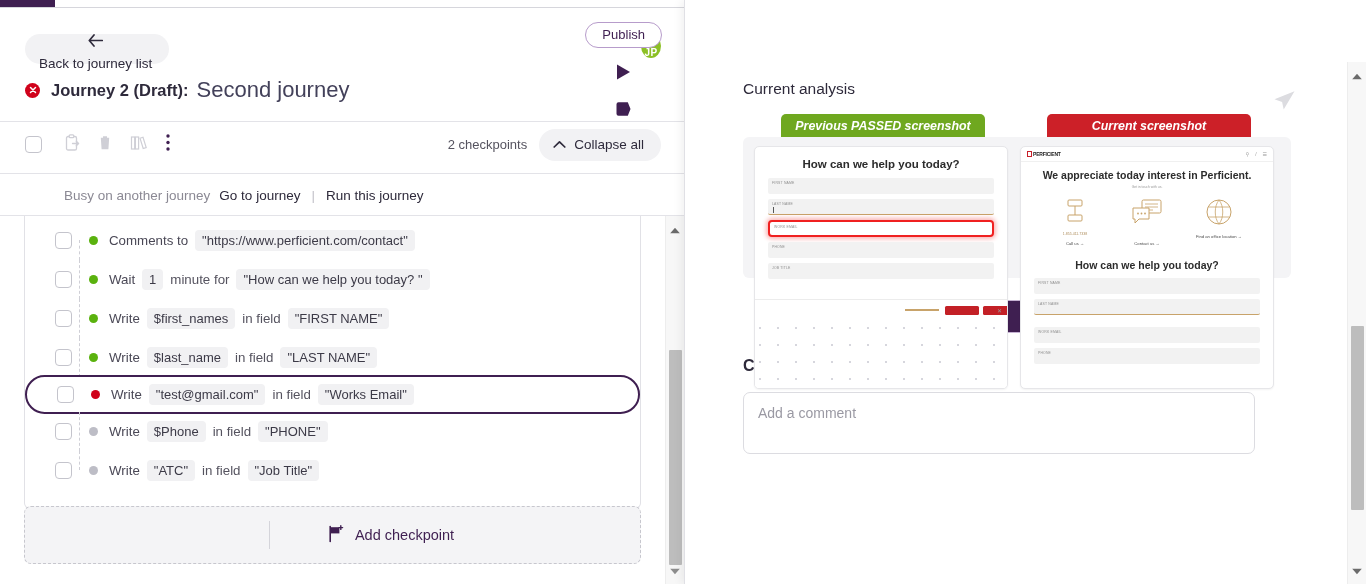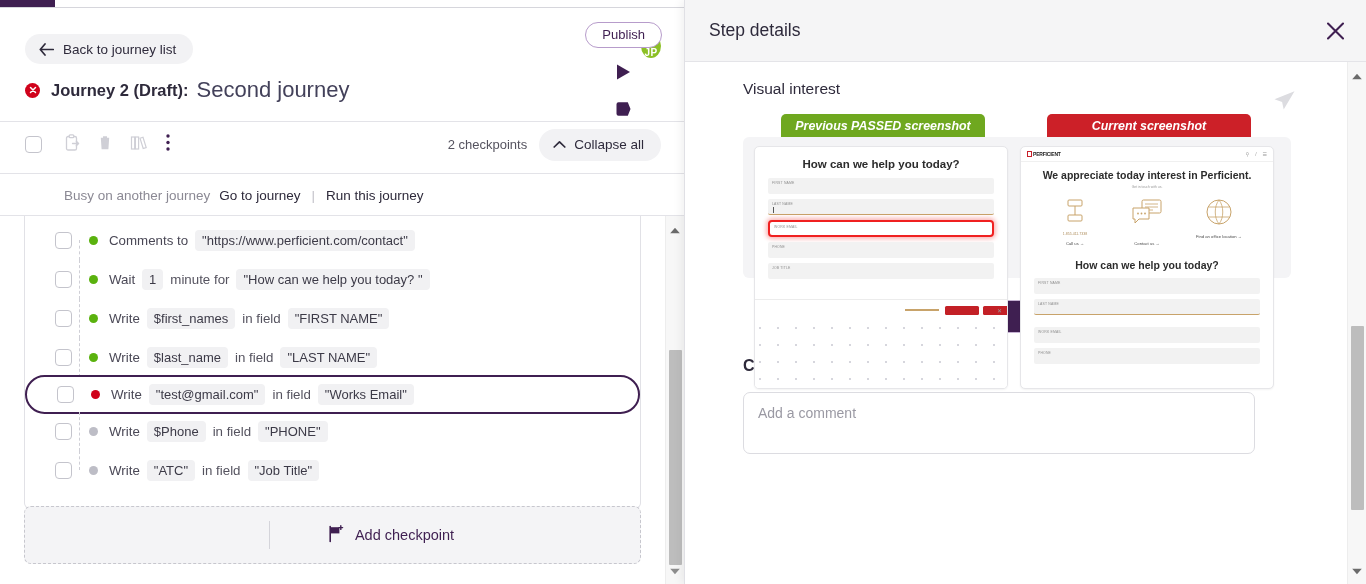--- a/index.html
+++ b/index.html
@@ -38,20 +38,21 @@
     position: absolute; left: 25px; top: 26px;
     height: 30px;
     display: flex; align-items: center; gap: 9px;
     background: #f2f2f4;
     border-radius: 15px;
     padding: 0 17px 0 14px;
     font-size: 13.5px;
     color: #2e2a3b;
     cursor: pointer;
     white-space: nowrap;
+    flex-direction: column;
   }
   .back-arrow { display: block; width: 15px; height: 13px; }
   .avatar {
     position: absolute; right: 23px; top: 26px;
     width: 20px; height: 24px; border-radius: 50%;
     background: #8cc025;
     color: #ffffff;
     font-size: 10px; font-weight: bold;
     display: flex; align-items: flex-end; justify-content: center;
     letter-spacing: .3px;
@@ -587,32 +588,24 @@
       <span class="arrow-dn">
         <svg width="11" height="7" viewBox="0 0 11 7">
             <path d="M5.5 6.2L0.7 0.8h9.6z" fill="#8d8d8d"></path>
           </svg>
       </span>
     </div>
   </div>
 
   <div class="right-panel">
 
-    <div class="panel-head">
-      <span class="panel-title">Step details</span>
-      <span class="panel-close">
-        <svg width="21" height="21" viewBox="0 0 21 21">
-            <path d="M3 3l15 15M18 3L3 18" stroke="#3f1f51" stroke-width="2.1" stroke-linecap="round"></path>
-          </svg>
-      </span>
-    </div>
 
     <div class="panel-body">
 
-      <div class="section-title">Visual interest</div>
+      <div class="section-title">Current analysis</div>
 
       <div class="shot-labels">
         <div class="shot-label curr" style="background:#cc2028">Current screenshot</div>
         <div class="shot-label prev" style="background:#6fa81f">Previous PASSED screenshot</div>
       </div>
 
       <div class="shots-frame">
 
         <div class="shot">
           <div style="padding:11px 0 0 0">

